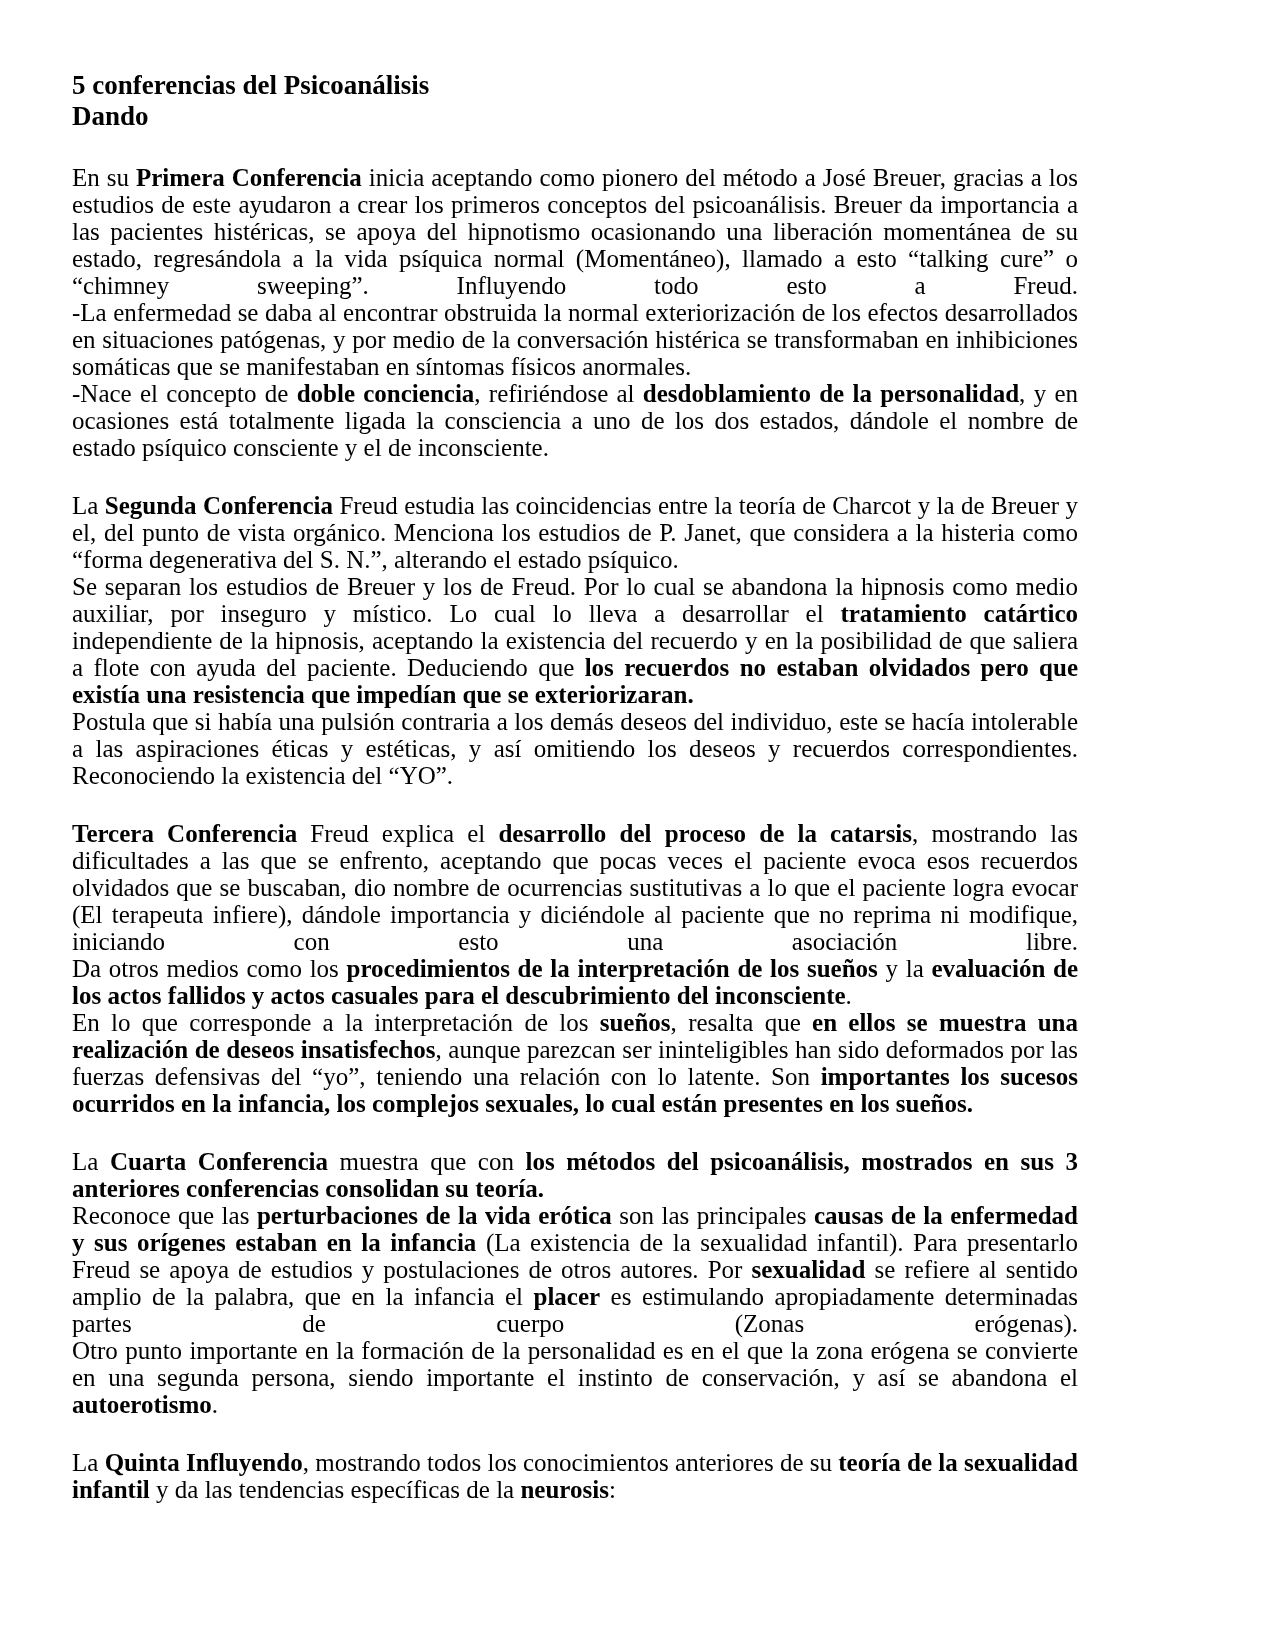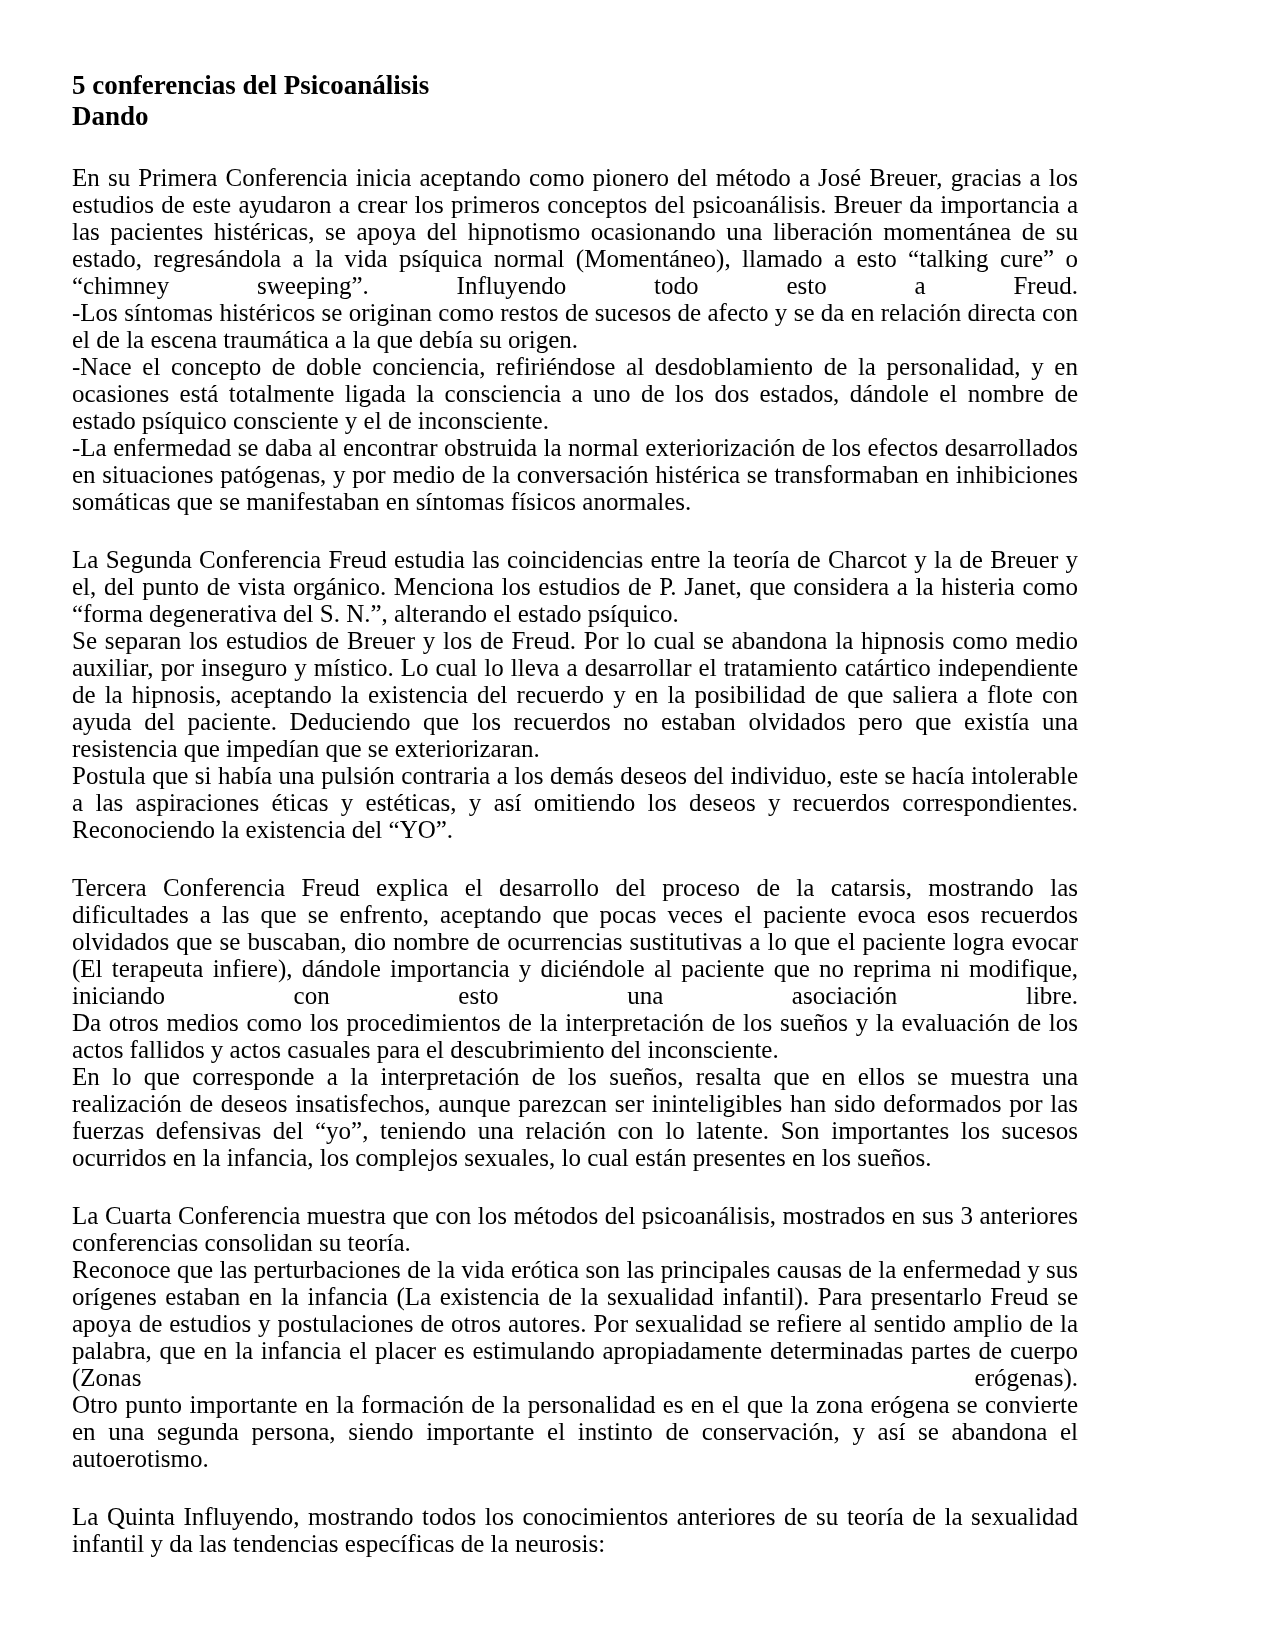--- a/index.html
+++ b/index.html
@@ -32,38 +32,37 @@
   }
   .para {
     margin: 0;
     text-align: justify;
     text-justify: inter-word;
   }
   .para.justify-last {
     text-align-last: justify;
   }
   .para b {
-    font-weight: normal;
+    font-weight: bold;
   }
   .blank-line {
     height: 31px;
   }
 </style>
 </head>
 <body>
 
 <div class="page">
   <p class="title-line">5 conferencias del Psicoanálisis</p>
   <p class="title-line">Dando</p>
   <div class="title-gap"></div>
   <div id="doc-body">
       <p class="para justify-last"><span>En su </span><b>Primera Conferencia</b><span> inicia aceptando como pionero del método a José Breuer, gracias a los estudios de este ayudaron a crear los primeros conceptos del psicoanálisis. Breuer da importancia a las pacientes histéricas, se apoya del hipnotismo ocasionando una liberación momentánea de su estado, regresándola a la vida psíquica normal (Momentáneo), llamado a esto “talking cure” o “chimney sweeping”. Influyendo todo esto a Freud.</span></p>
-      <p class="para"><span>-Los síntomas histéricos </span><b>se originan como restos de sucesos de afecto y se da en relación directa con el de la escena traumática a la que debía su origen</b><span>.</span></p>
+      <p class="para"><span>-La enfermedad se daba al encontrar obstruida la normal exteriorización de los efectos desarrollados en situaciones patógenas, y por medio de la conversación histérica se transformaban en inhibiciones somáticas que se manifestaban en síntomas físicos anormales.</span></p>
       <p class="para"><span>-Nace el concepto de </span><b>doble conciencia</b><span>, refiriéndose al </span><b>desdoblamiento de la personalidad</b><span>, y en ocasiones está totalmente ligada la consciencia a uno de los dos estados, dándole el nombre de estado psíquico consciente y el de inconsciente.</span></p>
-      <p class="para"><span>-La enfermedad se daba al encontrar obstruida la normal exteriorización de los efectos desarrollados en situaciones patógenas, y por medio de la conversación histérica se transformaban en inhibiciones somáticas que se manifestaban en síntomas físicos anormales.</span></p>
       <div class="blank-line"></div>
       <p class="para"><span>La </span><b>Segunda Conferencia</b><span> Freud estudia las coincidencias entre la teoría de Charcot y la de Breuer y el, del punto de vista orgánico. Menciona los estudios de P. Janet, que considera a la histeria como “forma degenerativa del S. N.”, alterando el estado psíquico.</span></p>
       <p class="para"><span>Se separan los estudios de Breuer y los de Freud. Por lo cual se abandona la hipnosis como medio auxiliar, por inseguro y místico. Lo cual lo lleva a desarrollar el </span><b>tratamiento catártico</b><span> independiente de la hipnosis, aceptando la existencia del recuerdo y en la posibilidad de que saliera a flote con ayuda del paciente. Deduciendo que </span><b>los recuerdos no estaban olvidados pero que existía una resistencia que impedían que se exteriorizaran.</b></p>
       <p class="para"><span>Postula que si había una pulsión contraria a los demás deseos del individuo, este se hacía intolerable a las aspiraciones éticas y estéticas, y así omitiendo los deseos y recuerdos correspondientes. Reconociendo la existencia del “YO”.</span></p>
       <div class="blank-line"></div>
       <p class="para justify-last"><b>Tercera Conferencia</b><span> Freud explica el </span><b>desarrollo del proceso de la catarsis</b><span>, mostrando las dificultades a las que se enfrento, aceptando que pocas veces el paciente evoca esos recuerdos olvidados que se buscaban, dio nombre de ocurrencias sustitutivas a lo que el paciente logra evocar (El terapeuta infiere), dándole importancia y diciéndole al paciente que no reprima ni modifique, iniciando con esto una asociación libre.</span></p>
       <p class="para"><span>Da otros medios como los </span><b>procedimientos de la interpretación de los sueños</b><span> y la </span><b>evaluación de los actos fallidos y actos casuales para el descubrimiento del inconsciente</b><span>.</span></p>
       <p class="para"><span>En lo que corresponde a la interpretación de los </span><b>sueños</b><span>, resalta que </span><b>en ellos se muestra una realización de deseos insatisfechos</b><span>, aunque parezcan ser ininteligibles han sido deformados por las fuerzas defensivas del “yo”, teniendo una relación con lo latente. Son </span><b>importantes los sucesos ocurridos en la infancia, los complejos sexuales, lo cual están presentes en los sueños.</b></p>
       <div class="blank-line"></div>
       <p class="para"><span>La </span><b>Cuarta Conferencia</b><span> muestra que con </span><b>los métodos del psicoanálisis, mostrados en sus 3 anteriores conferencias consolidan su teoría.</b></p>

